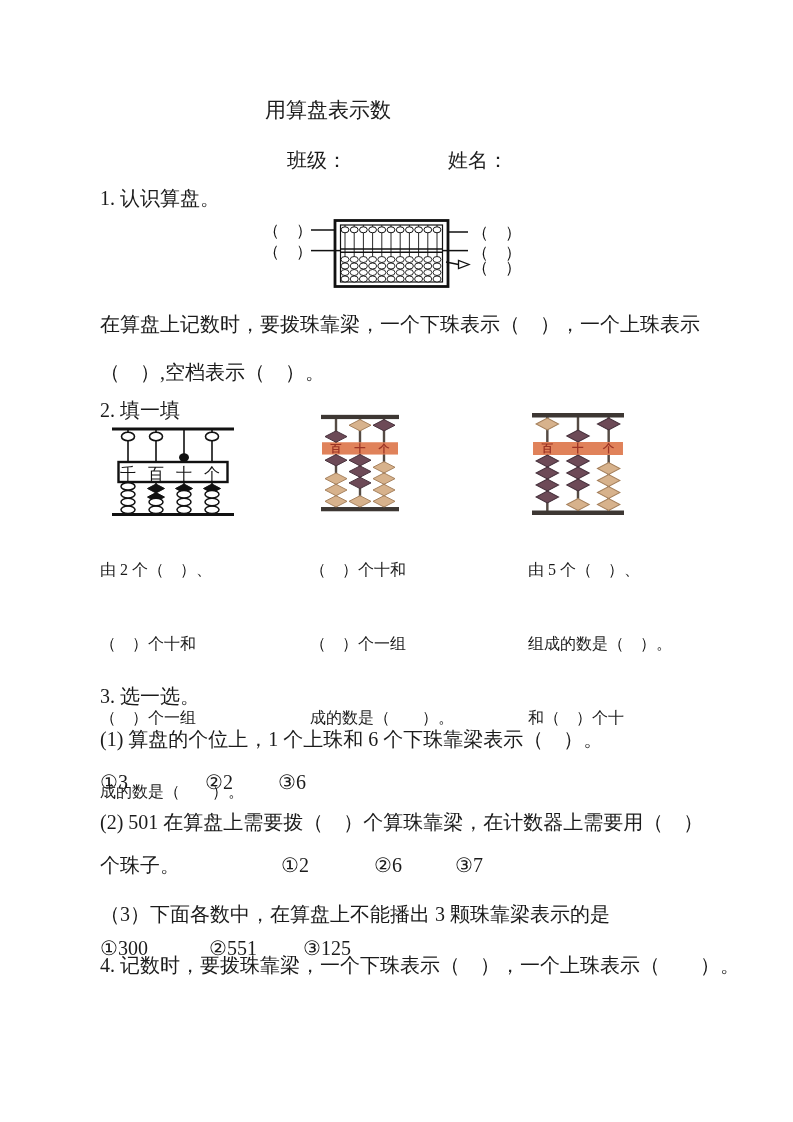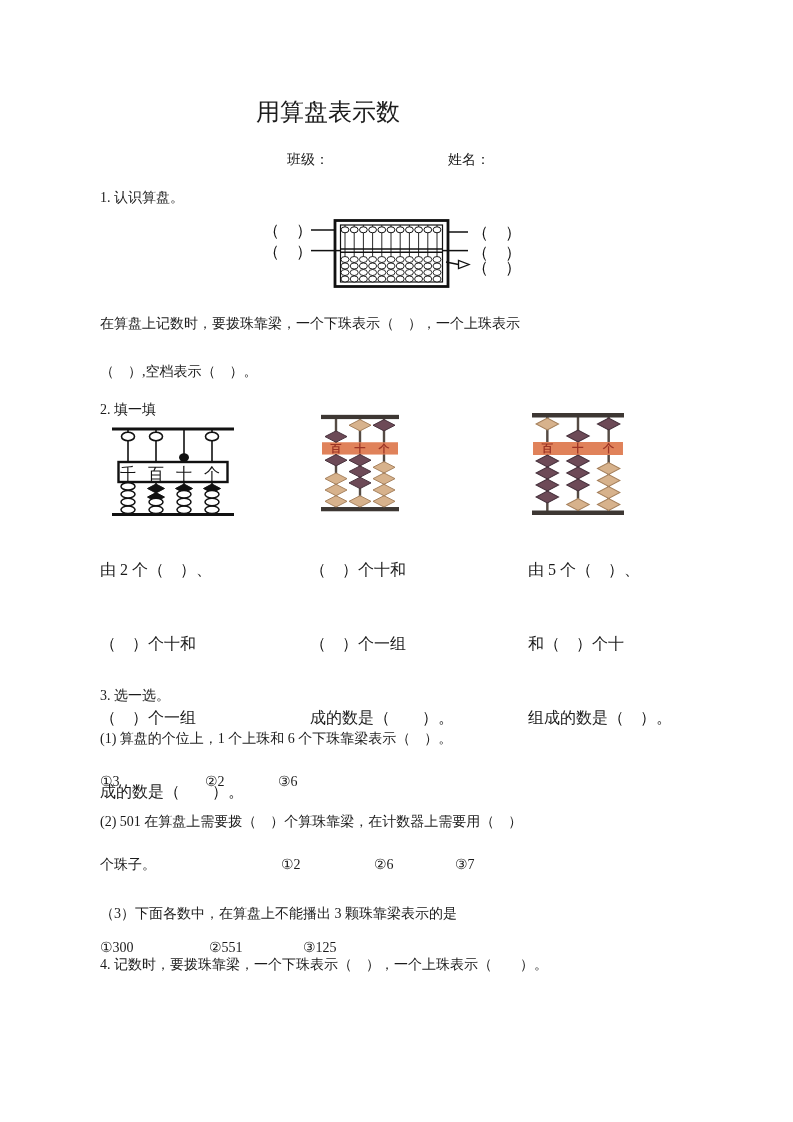--- a/index.html
+++ b/index.html
@@ -1,20 +1,20 @@
 <!DOCTYPE html>
 <html><head>
 <meta charset="utf-8">
 <style>
   html,body{margin:0;padding:0;}
   body{width:793px;height:1122px;background:#ffffff;position:relative;overflow:hidden;
        font-family:"Liberation Serif","DejaVu Serif",serif;color:#1b1b1b;}
   .abs{position:absolute;white-space:pre;}
-  .t19{font-size:14px;line-height:24px;}
-  .title{width:656px;text-align:center;font-size:24px;}
+  .t19{font-size:20px;line-height:24px;}
+  .title{width:656px;text-align:center;font-size:21px;}
   .col .gl{height:38px;font-size:16px;white-space:pre;}
   svg text{font-family:"Liberation Serif","DejaVu Serif",serif;}
   .svgblank{font-size:16.5px;fill:#111;}
 </style>
 </head>
 <body>
 
 <div class="abs title" style="top:96px;left:0">用算盘表示数</div>
 
 <span class="abs t19" style="top:148px;left:287px">班级：</span>
@@ -207,22 +207,22 @@
   <div class="gl">（　）个一组</div>
   <div class="gl">成的数是（　　）。</div>
 </div>
 <div class="abs col" style="top:524px;left:310px">
   <div class="gl">（　）个十和</div>
   <div class="gl">（　）个一组</div>
   <div class="gl">成的数是（　　）。</div>
 </div>
 <div class="abs col" style="top:524px;left:528px">
   <div class="gl">由 5 个（　）、</div>
+  <div class="gl">组成的数是（　）。</div>
   <div class="gl">和（　）个十</div>
-  <div class="gl">组成的数是（　）。</div>
 </div>
 
 <div class="abs t19" style="top:684px;left:100px">3. 选一选。</div>
 
 <div class="abs t19" style="top:727px;left:100px">(1) 算盘的个位上，1 个上珠和 6 个下珠靠梁表示（　）。</div>
 <span class="abs t19" style="top:770px;left:100px">①3</span>
 <span class="abs t19" style="top:770px;left:205px">②2</span>
 <span class="abs t19" style="top:770px;left:278px">③6</span>
 
 <div class="abs t19" style="top:810px;left:100px">(2) 501 在算盘上需要拨（　）个算珠靠梁，在计数器上需要用（　）</div>

